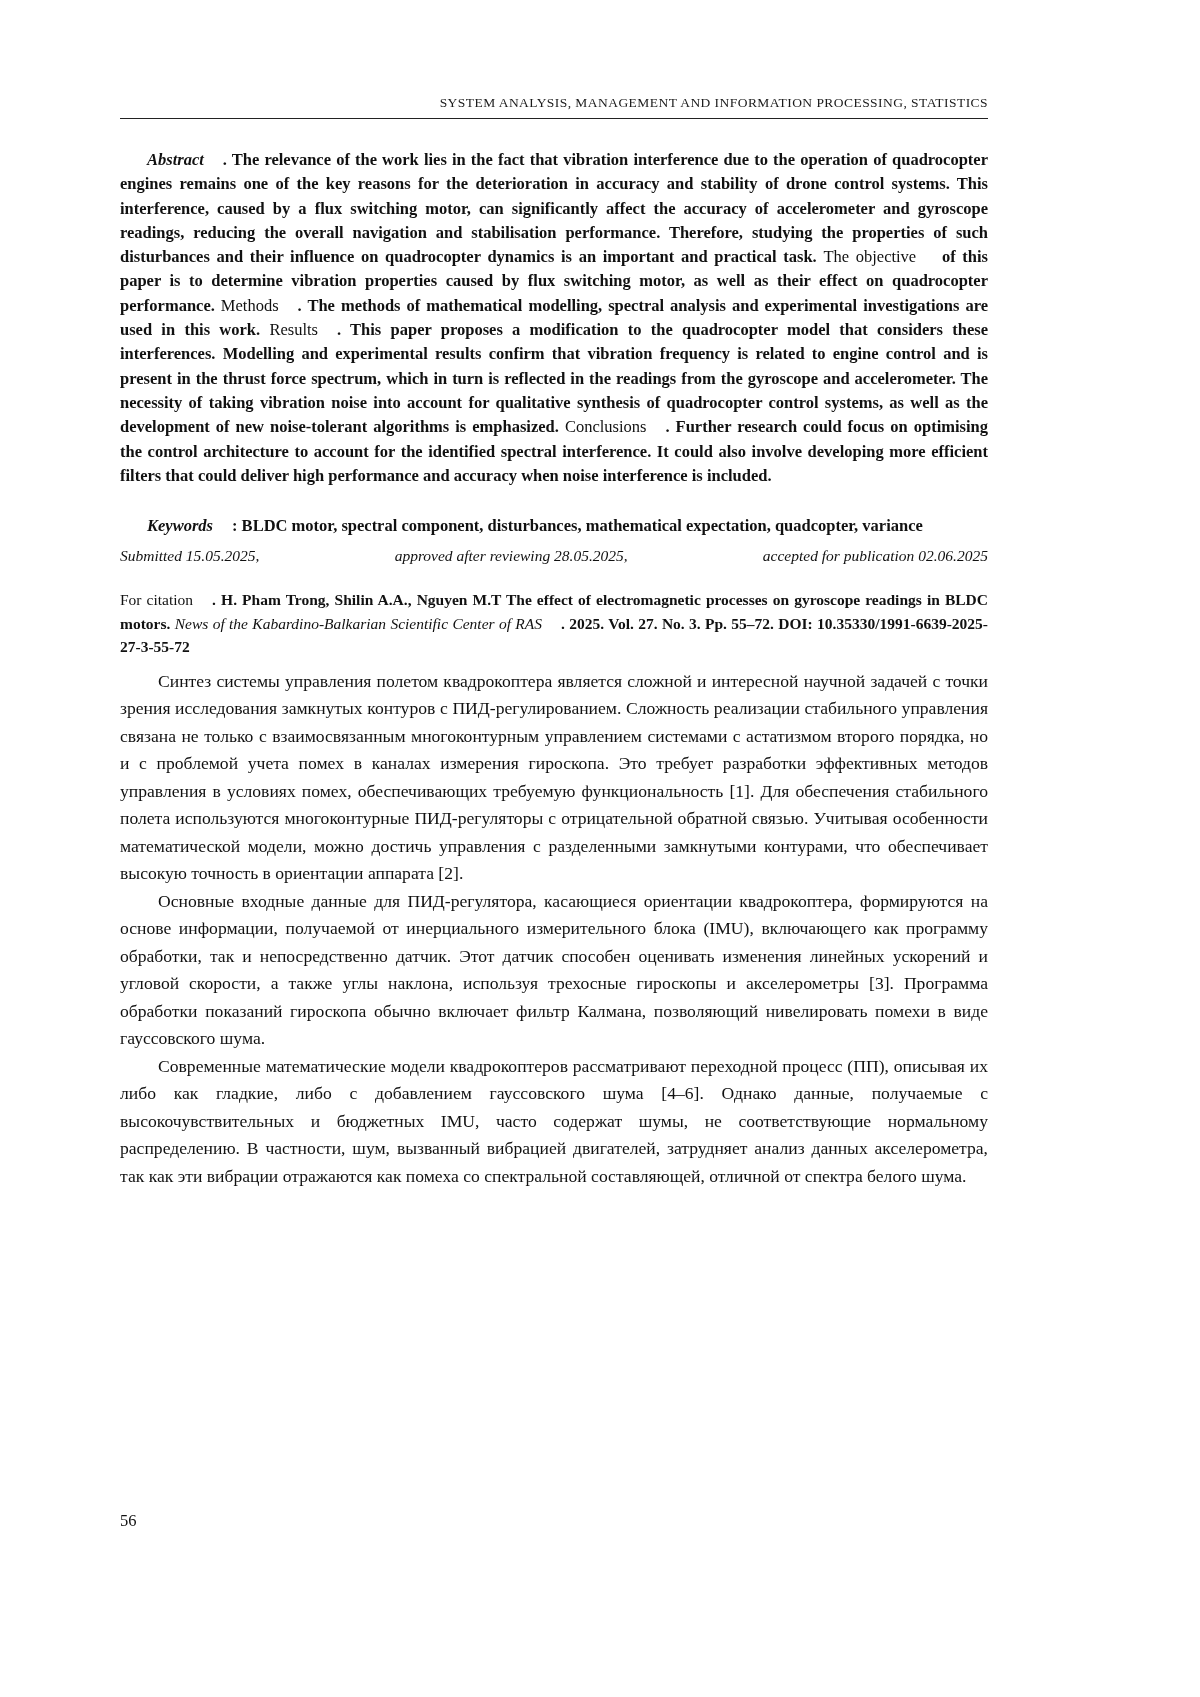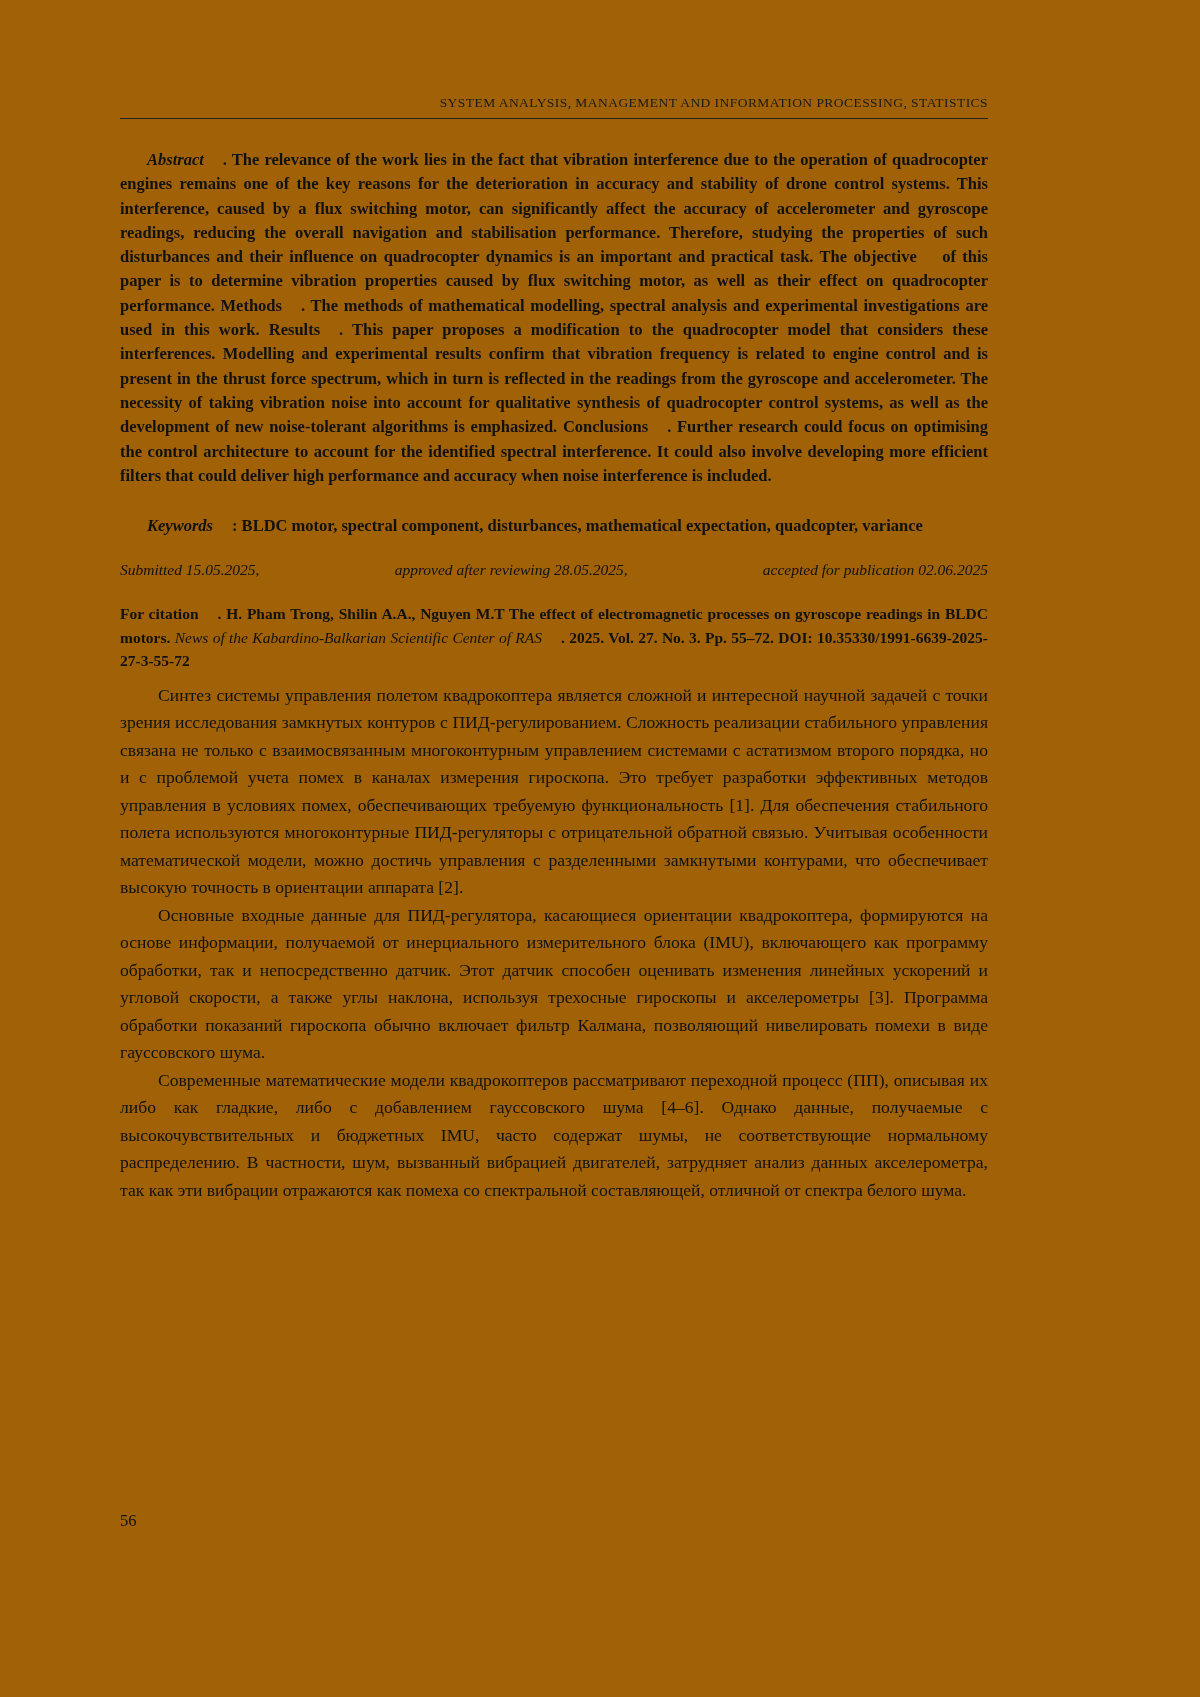--- a/index.html
+++ b/index.html
@@ -7,21 +7,21 @@
   body {
     font-family: "Liberation Serif", "DejaVu Serif", serif;
     color: #111;
     -webkit-font-smoothing: antialiased;
   }
   .page {
     position: relative;
     width: 1200px;
     height: 1697px;
     margin: 0 auto;
-    background: #a16207;
+    background: #ffffff;
     padding: 95px 212px 0 120px;
     overflow: hidden;
   }
   .running-header {
     text-align: right;
     font-size: 13.5px;
     letter-spacing: 0.45px;
     color: #1a1a1a;
     padding-bottom: 7px;
     white-space: nowrap;
@@ -37,30 +37,30 @@
     text-indent: 27px;
   }
   .keywords {
     font-size: 16.5px;
     line-height: 24.3px;
     text-align: justify;
     text-indent: 27px;
     margin-top: 26px;
   }
   .run-normal { font-weight: bold; font-style: normal; margin-left: 19px; }
-  .run-bold { font-weight: bold; }
+  .run-bold { font-weight: normal; }
   .run-italic { font-style: italic; }
   .run-bold-italic { font-weight: bold; font-style: italic; }
   .dates-row {
     display: flex;
     justify-content: space-between;
     align-items: flex-start;
     font-style: italic;
     font-size: 15.5px;
-    margin-top: 23px;
+    margin-top: 9px;
   }
   .citation {
     font-size: 15.5px;
     line-height: 23.5px;
     text-align: justify;
     margin-top: 23px;
   }
   .section-heading {
     text-align: center;
     font-size: 18.5px;

